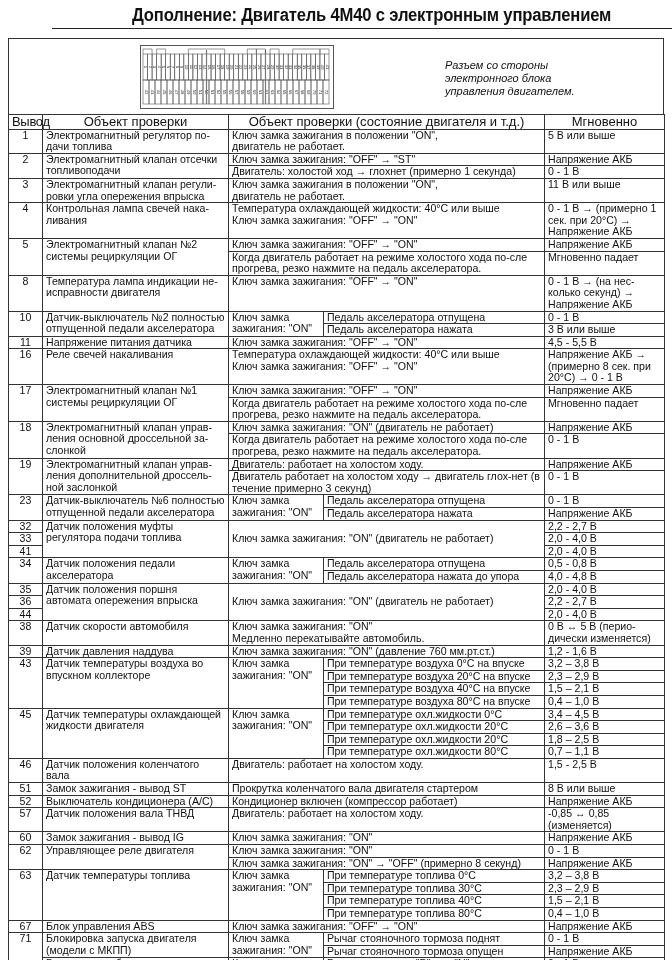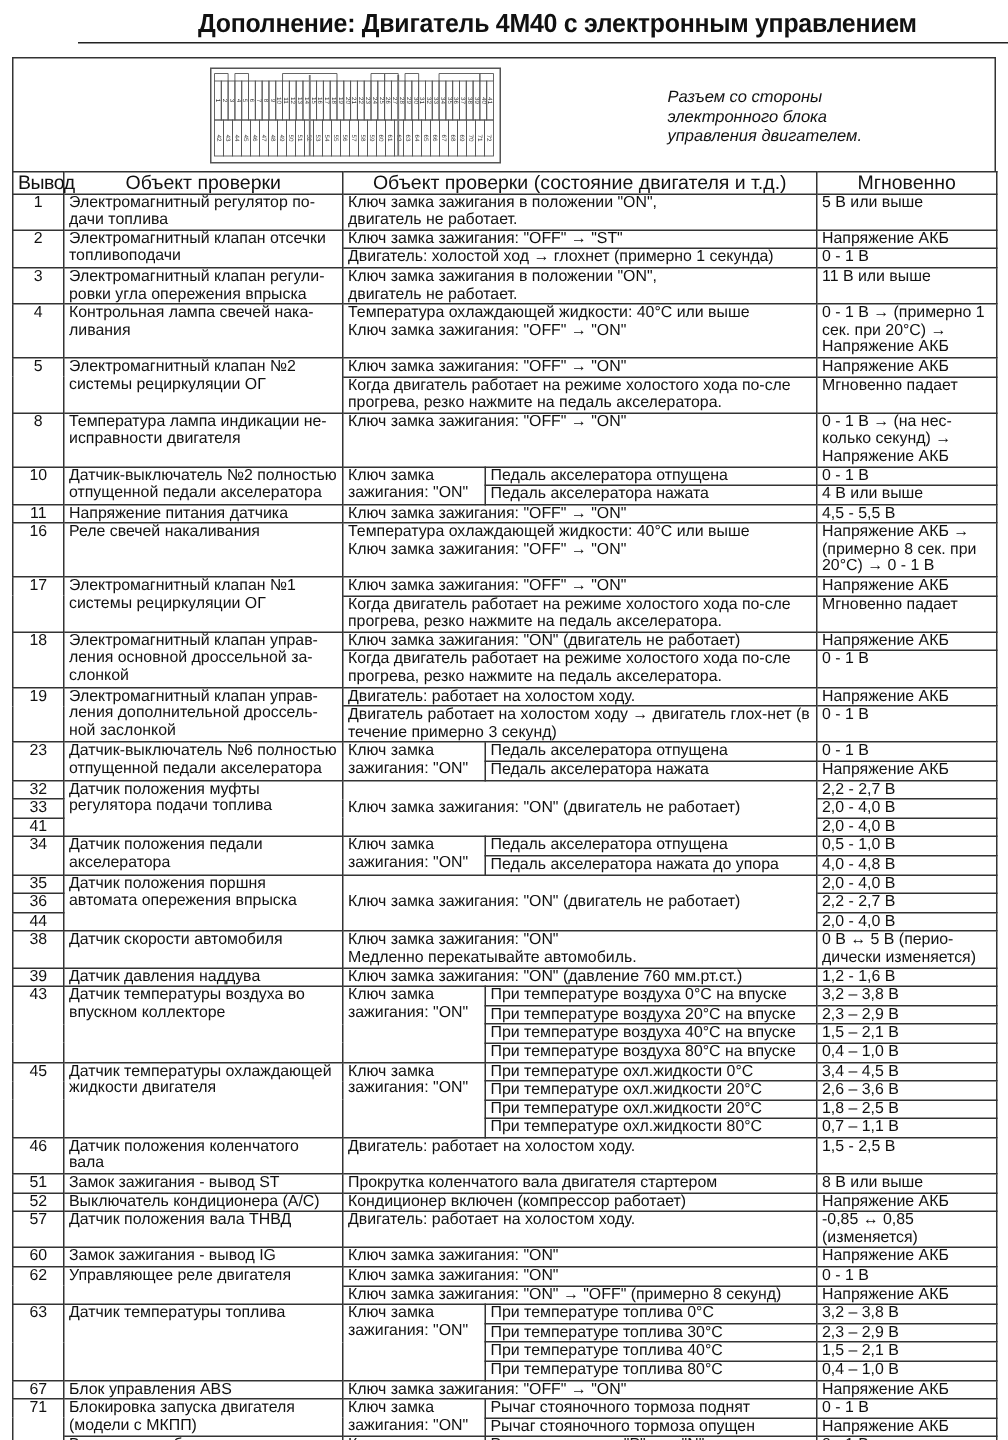--- a/index.html
+++ b/index.html
@@ -412,21 +412,21 @@
 
     <tr>
       <td class="pin" rowspan="2">10</td>
       <td class="obj" rowspan="2">Датчик-выключатель №2 полностью отпущенной педали акселератора</td>
       <td rowspan="2">Ключ замка зажигания: "ON"</td>
       <td>Педаль акселератора отпущена</td>
       <td>0 - 1 В</td>
     </tr>
     <tr>
       <td>Педаль акселератора нажата</td>
-      <td>4 В или выше</td>
+      <td>3 В или выше</td>
     </tr>
 
     <tr>
       <td class="pin">11</td>
       <td class="obj">Напряжение питания датчика</td>
       <td colspan="2">Ключ замка зажигания: "OFF" → "ON"</td>
       <td>4,5 - 5,5 В</td>
     </tr>
 
     <tr>
@@ -495,21 +495,21 @@
     <tr>
       <td class="pin">41</td>
       <td>2,0 - 4,0 В</td>
     </tr>
 
     <tr>
       <td class="pin" rowspan="2">34</td>
       <td class="obj" rowspan="2">Датчик положения педали акселератора</td>
       <td rowspan="2">Ключ замка зажигания: "ON"</td>
       <td>Педаль акселератора отпущена</td>
-      <td>0,5 - 1,0 В</td>
+      <td>0,5 - 0,8 В</td>
     </tr>
     <tr>
       <td>Педаль акселератора нажата до упора</td>
       <td>4,0 - 4,8 В</td>
     </tr>
 
     <tr>
       <td class="pin">35</td>
       <td class="obj" rowspan="3">Датчик положения поршня автомата опережения впрыска</td>
       <td colspan="2" rowspan="3" style="vertical-align:middle">Ключ замка зажигания: "ON" (двигатель не работает)</td>

